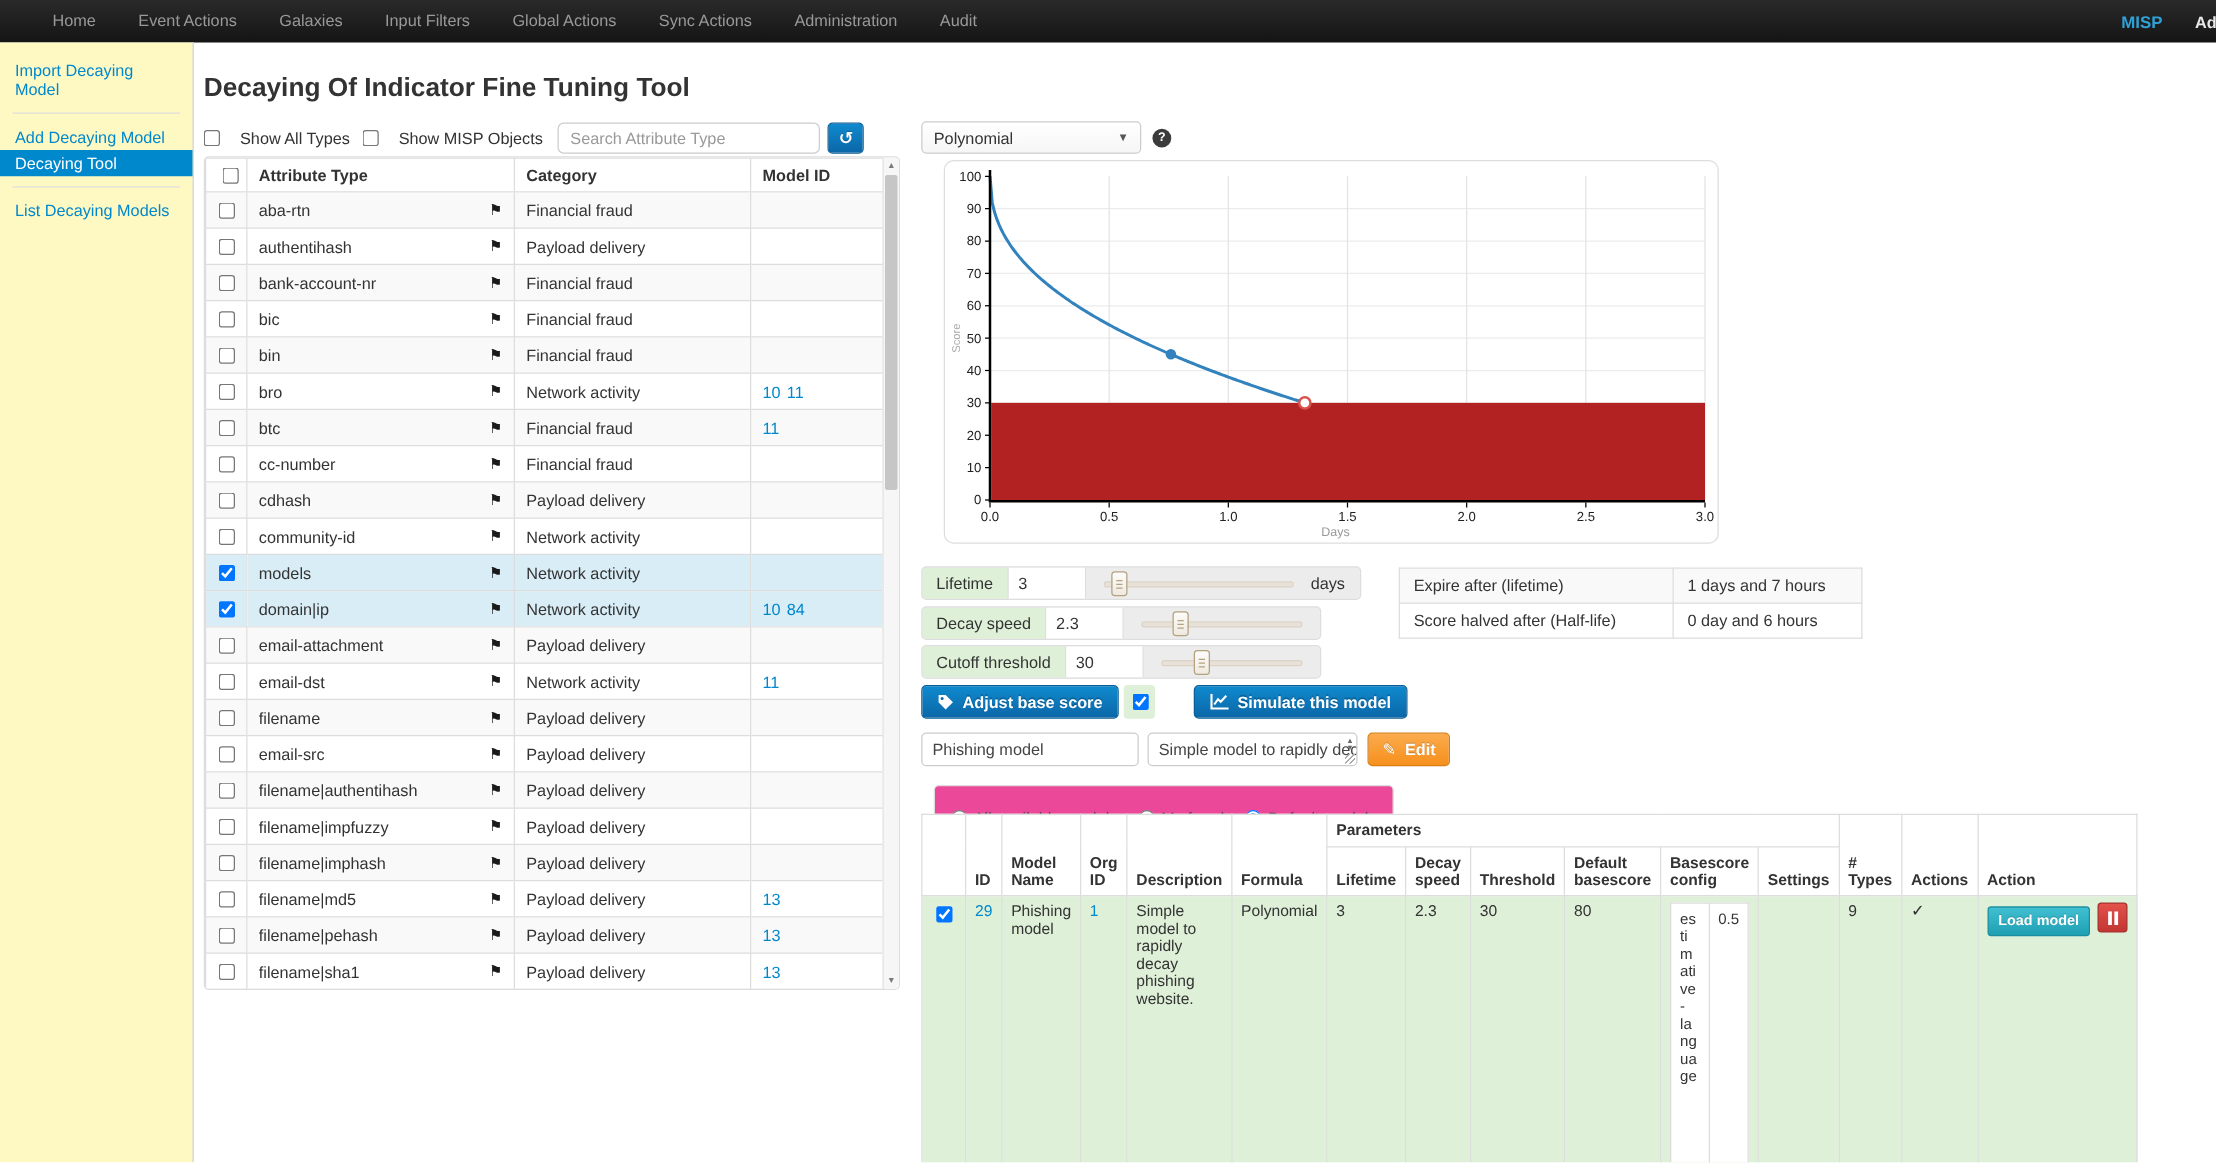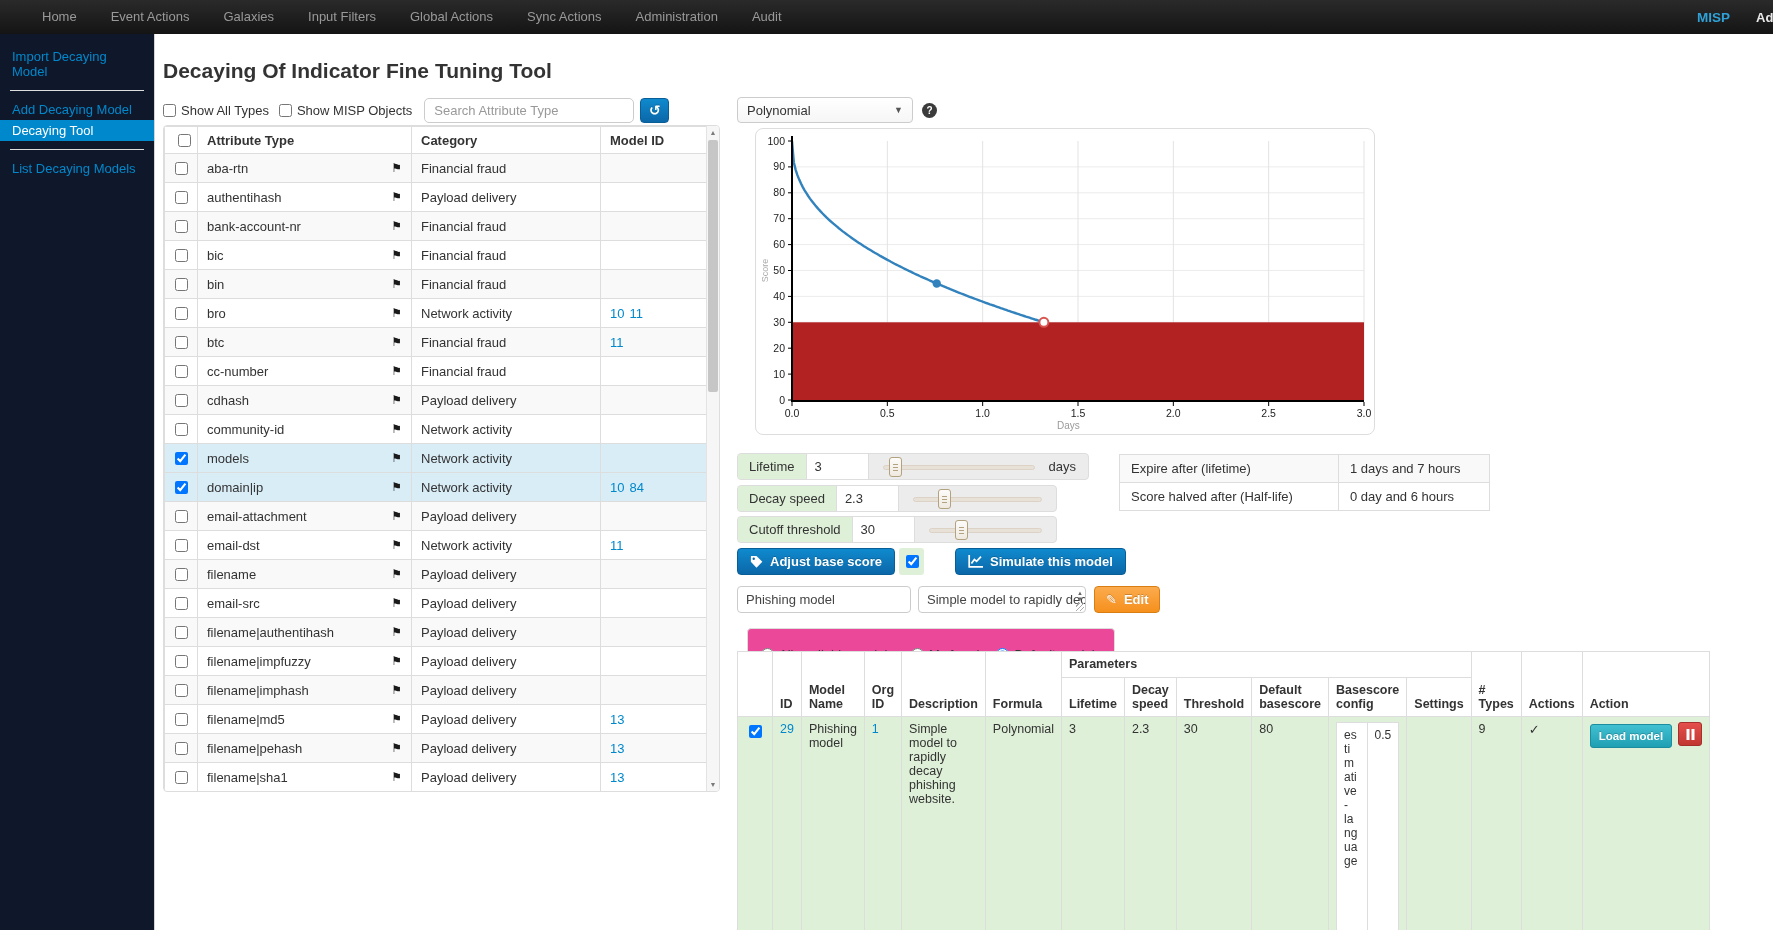--- a/index.html
+++ b/index.html
@@ -9,31 +9,31 @@
 
   
   .navbar{position:absolute;top:0;left:0;right:0;height:34px;background:linear-gradient(#2a2a2a,#141414);display:flex;align-items:center;}
   .nav-items{display:flex;list-style:none;margin:0;padding:0 0 0 25px;}
   .nav-items a{display:block;color:#999;padding:0 17px;line-height:34px;font-size:13px;}
   .nav-right{position:absolute;right:0;top:0;height:34px;display:flex;align-items:center;}
   .brand{color:#2fa1d6;font-weight:bold;font-size:13.5px;}
   .nav-user{color:#e9e9e9;font-weight:bold;margin-left:26px;width:17px;overflow:hidden;white-space:nowrap;}
 
   
-  .sidebar{position:absolute;top:34px;left:0;width:155px;bottom:0;border-right:1px solid #d4d4d4;padding-top:12px;background:#0f172a;}
+  .sidebar{position:absolute;top:34px;left:0;width:155px;bottom:0;border-right:1px solid #d4d4d4;padding-top:12px;background:#fef9c3;}
   .side-item{display:block;color:#0088cc;padding:3px 12px;font-size:13px;line-height:15px;}
   .side-item.active{background:#0088cc;color:#fff;}
   .side-sep{border:0;border-top:1px solid #ddd;margin:8px 10px;}
 
   .page-title{position:absolute;left:163px;top:59px;font-size:21px;font-weight:bold;color:#333;margin:0;}
 
   
   .left-panel{position:absolute;left:163px;top:97px;width:557px;}
   .filter-row{display:flex;align-items:center;height:26px;}
-  .cbx{display:flex;align-items:center;gap:5px;margin-right:10px;white-space:nowrap;}
+  .cbx{display:flex;align-items:center;gap:16px;margin-right:10px;white-space:nowrap;}
   .cbx input{margin:0;}
   .search-input{width:210px;height:25px;border:1px solid #ccc;border-radius:5px;padding:0 9px;font-size:13px;color:#333;margin-left:2px;}
   .search-input::placeholder{color:#999;}
   .btn{display:inline-flex;align-items:center;gap:7px;font-weight:bold;color:#fff;border-radius:4px;border:1px solid;font-size:13px;cursor:pointer;text-shadow:0 -1px 0 rgba(0,0,0,.2);font-family:inherit;}
   .btn-primary{background:linear-gradient(#0f8ace,#0b67a8);border-color:#0a5e97;}
   .refresh-btn{height:25px;width:29px;justify-content:center;margin-left:6px;font-size:14px;padding:0;}
   .attr-wrap{position:absolute;top:28px;left:0;width:557px;height:667px;border:1px solid #ddd;border-radius:4px;overflow:hidden;background:#fff;}
   table.attr{width:543px;border-collapse:collapse;table-layout:fixed;}
   table.attr th,table.attr td{border:1px solid #ddd;padding:0 9px;text-align:left;}
   table.attr th{height:27px;font-weight:bold;font-size:13px;background:#fff;}

